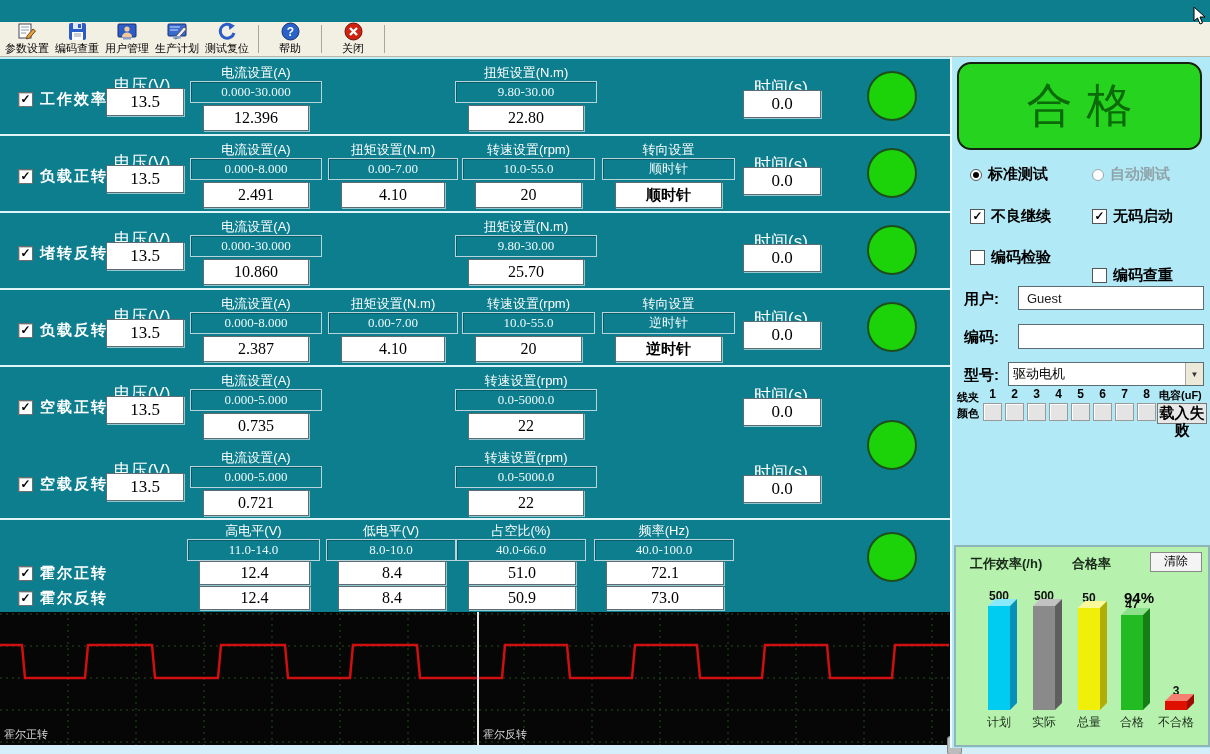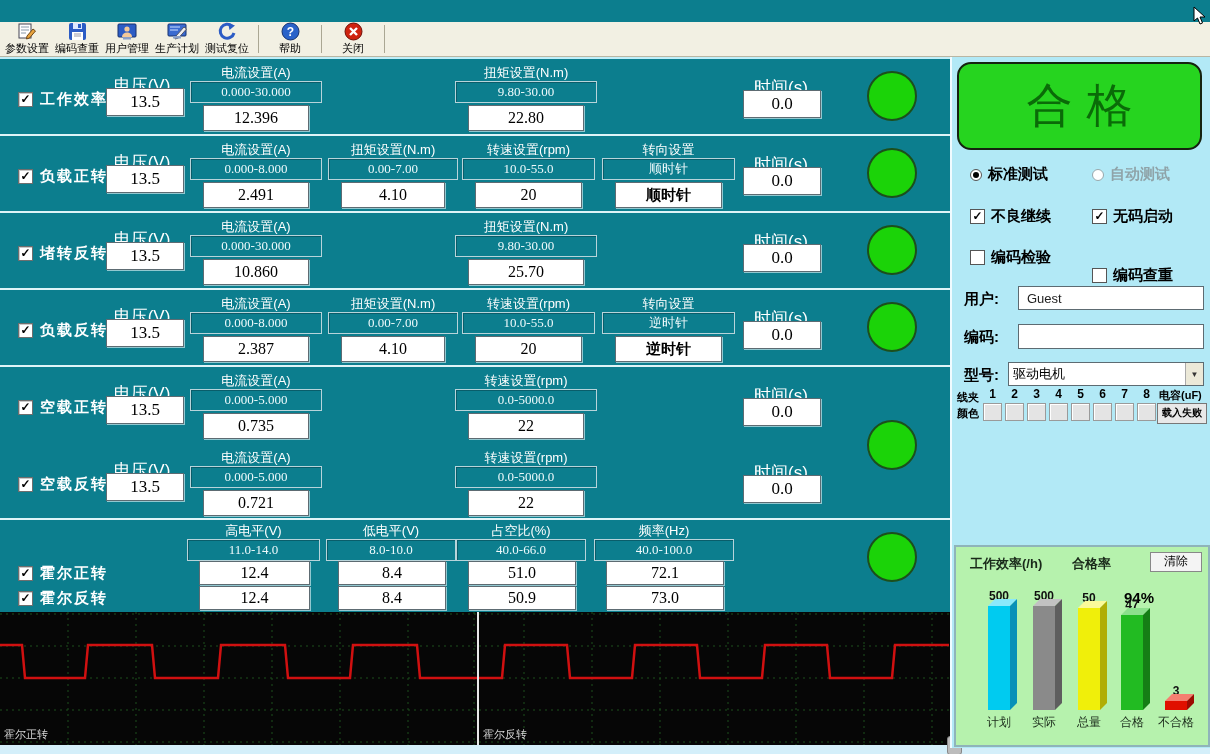--- a/index.html
+++ b/index.html
@@ -76,21 +76,21 @@
   .pselect{position:absolute;background:#fff;border:1px solid #5d6b72;font-size:13px;color:#000;
           display:flex;align-items:center;box-sizing:border-box;}
   .pselect .seltext{flex:1;padding-left:4px;}
   .droparrow{width:17px;align-self:stretch;background:#ece9d8;border-left:1px solid #aaa;
           display:flex;align-items:center;justify-content:center;font-size:8px;color:#333;}
   .smalllab{position:absolute;font-size:11px;font-weight:bold;color:#000;white-space:nowrap;}
   .numrow{position:absolute;display:flex;gap:3px;}
   .numrow span{width:19px;text-align:center;font-size:12px;font-weight:bold;color:#000;}
   .boxrow{position:absolute;display:flex;gap:3px;}
   .cbox{width:19px;height:18px;background:#e4e4e4;border:1px solid #9a9a9a;box-shadow:inset 1px 1px 0 #fff;box-sizing:border-box;}
-  .loadbtn{position:absolute;background:#e8e8e8;border:1px solid #777;font-size:10px;font-weight:bold;
+  .loadbtn{position:absolute;background:#e8e8e8;border:1px solid #777;font-size:15px;font-weight:bold;
            color:#000;text-align:center;line-height:17px;}
   .startbtn{position:absolute;left:5px;top:371px;width:248px;height:112px;background:#fdfdfd;
     border:2px solid #9fb6bc;display:flex;align-items:center;justify-content:center;color:#111;
     font-size:46px;letter-spacing:18px;font-family:"Liberation Serif",serif;padding-left:18px;box-sizing:border-box;}
   .stats{position:absolute;left:2px;top:488px;width:256px;height:202px;background:#b6f2ad;
          border:2px solid #8fb4ba;box-sizing:border-box;}
   .stlab{position:absolute;font-size:13px;font-weight:bold;color:#1a2a1a;white-space:nowrap;}
   .strate{position:absolute;font-size:15px;font-weight:bold;color:#000;margin-top:36px;}
   .clearbtn{position:absolute;right:6px;top:5px;width:50px;height:18px;background:#f4f4f4;
     border:1px solid #888;font-size:12px;color:#000;text-align:center;line-height:17px;}

